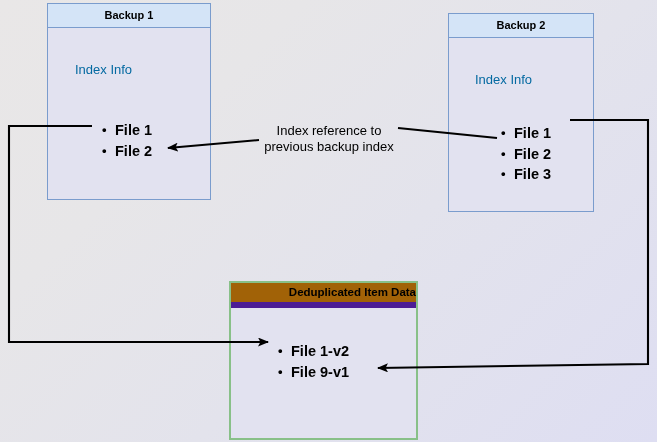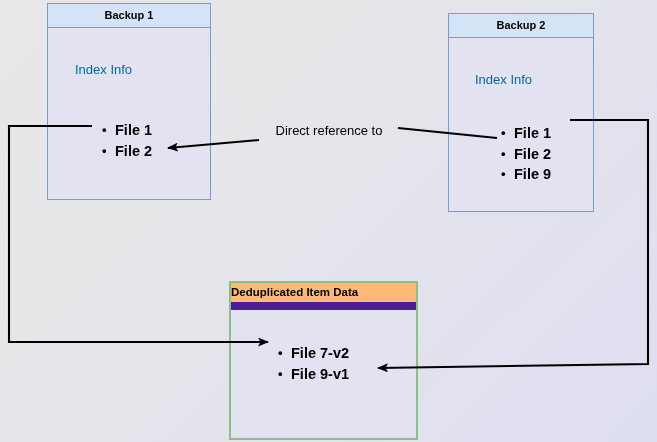--- a/index.html
+++ b/index.html
@@ -35,26 +35,26 @@
     font-size: 11px;
     text-align: center;
     line-height: 22px;
     height: 23px;
   }
   .box-green {
     border: 2px solid #88c088;
     background: #e2e2f0;
   }
   .box-green .box-header {
-    background: #fdba74;
-    border-bottom: 8px solid #4c1d95;
+    background: #a16207;
+    border-bottom: 6px solid #4c1d95;
     color: #000000;
     font-weight: bold;
     font-size: 11.5px;
-    text-align: left;
+    text-align: right;
     line-height: 19px;
     height: 19px;
   }
   .box-body {
     position: relative;
     width: 100%;
   }
   .index-label {
     position: absolute;
     font-size: 13px;
@@ -128,42 +128,43 @@
     <div class="box-body" style="height:174px;">
       <div class="index-label" style="left:26px; top:34px;">Index Info</div>
       <ul class="file-list" style="left:52px; top:85px;">
         <li>
           <span>File 1</span>
         </li>
         <li>
           <span>File 2</span>
         </li>
         <li>
-          <span>File 9</span>
+          <span>File 3</span>
         </li>
       </ul>
     </div>
   </div>
 
   <div class="box box-green" style="left:229px; top:281px; width:189px; height:159px;">
     <div class="box-header">Deduplicated Item Data</div>
     <div class="box-body" style="height:136px;">
       <ul class="file-list" style="left:47px; top:33px;">
         <li>
-          <span>File 7-v2</span>
+          <span>File 1-v2</span>
         </li>
         <li>
           <span>File 9-v1</span>
         </li>
       </ul>
     </div>
   </div>
 
   <div class="caption" style="left:264px; top:123px; width:130px;">
-    <div>Direct reference to</div>
+    <div>Index reference to</div>
+    <div>previous backup index</div>
   </div>
 
   <svg id="arrows" viewBox="0 0 657 442">
     <defs>
       <marker id="ah" markerWidth="11" markerHeight="9" refX="10" refY="4.5" orient="auto" markerUnits="userSpaceOnUse">
         <path d="M0,0 L11,4.5 L0,9 L2.4,4.5 z" fill="#000000"></path>
       </marker>
     </defs>
 
     <path d="M92,126 L9,126 L9,342 L268,342" fill="none" stroke="#000000" stroke-width="2.1" marker-end="url(#ah)"></path>

